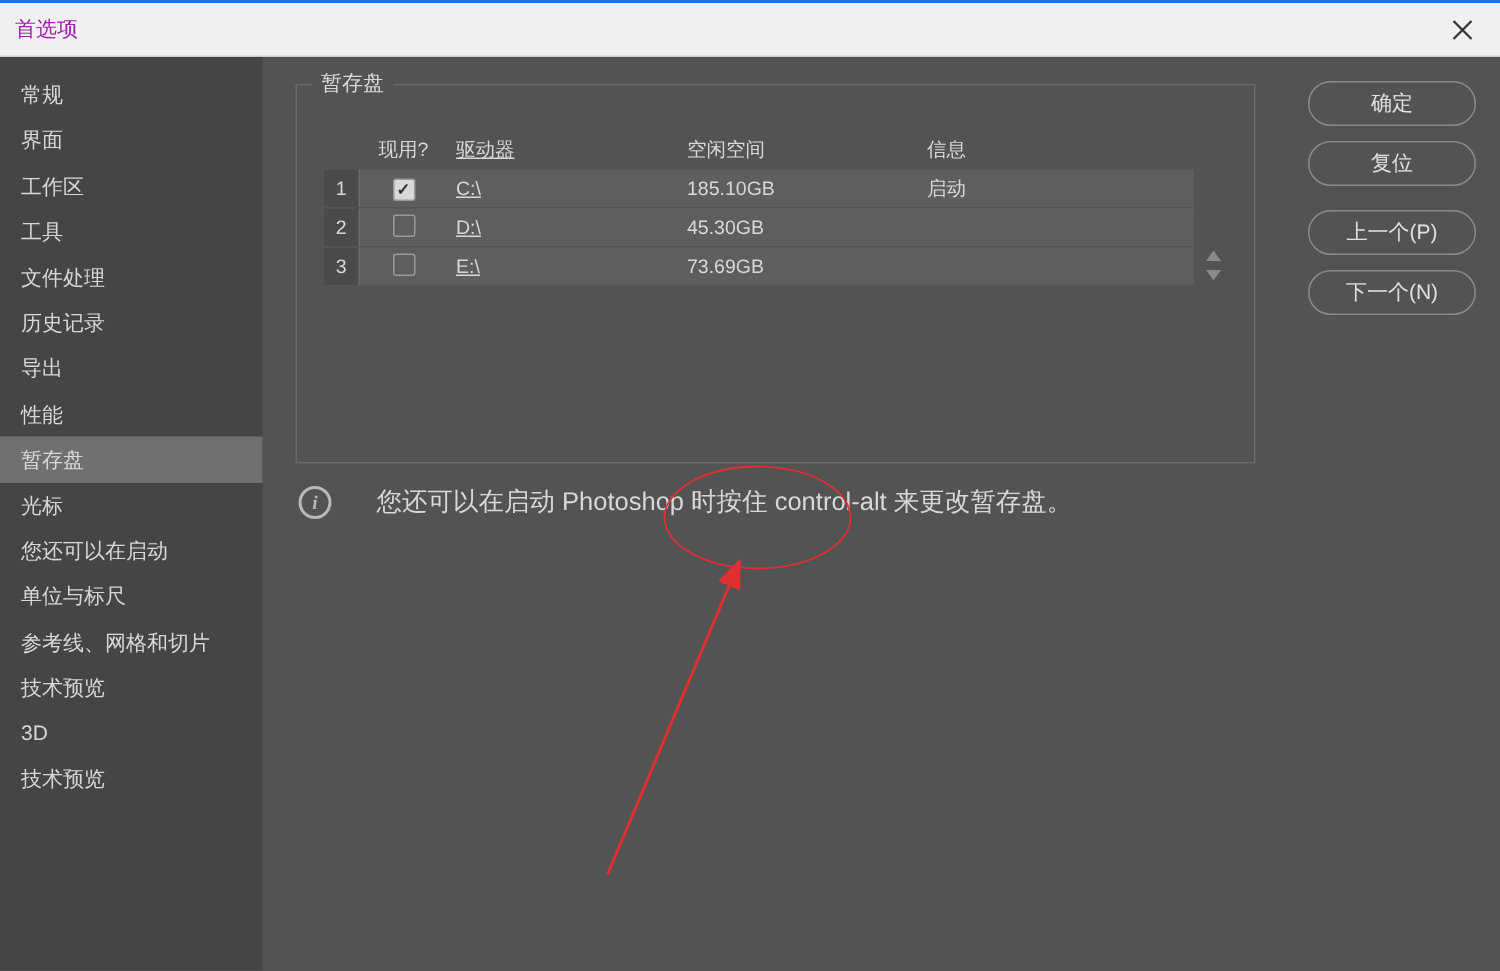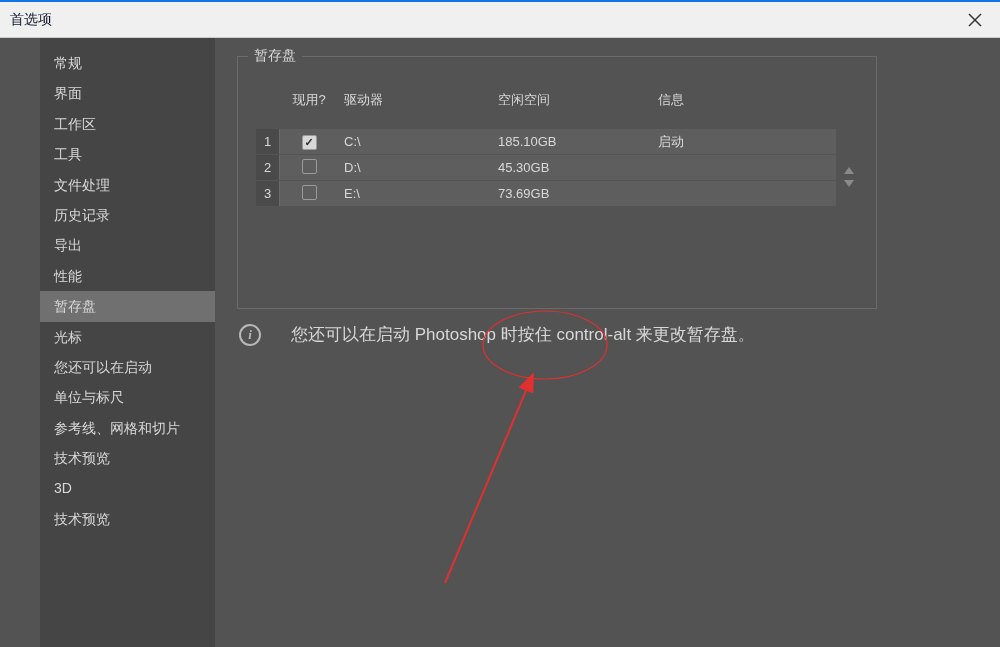--- a/index.html
+++ b/index.html
@@ -16,21 +16,21 @@
       width: 1000px;
       height: 647px;
       background: #535353;
       border-top: 2px solid #1473e6;
       display: flex;
       flex-direction: column;
     }
     .titlebar {
       height: 36px;
       background: #f0f0f0;
-      color: #0f172a;
+      color: #a21caf;
       display: flex;
       align-items: center;
       padding: 15px 10px;
       justify-content: space-between;
       border-bottom: 1px solid #ccc;
     }
     .titlebar .title {
       font-size: 14px;
     }
     .close-btn {
@@ -40,21 +40,20 @@
       align-items: center;
       justify-content: center;
       cursor: pointer;
     }
     .close-btn svg { width: 14px; height: 14px; }
     .content {
       flex: 1;
       display: flex;
       background: #535353;
       position: relative;
-      padding-left: 40px;
     }
     .sidebar {
       width: 175px;
       background: #454545;
       padding-top: 10px;
     }
     .sidebar-item {
       padding: 4px 14px;
       color: #d8d8d8;
       cursor: pointer;
@@ -91,25 +90,25 @@
     .table {
       flex: 1;
     }
     .table-header, .table-row {
       display: flex;
       align-items: center;
       height: 26px;
     }
     .table-header {
       color: #d8d8d8;
-      margin-bottom: 16px;
+      margin-bottom: 0;
     }
     .col-num { width: 24px; text-align: center; }
     .col-active { width: 58px; text-align: center; }
-    .col-drive { width: 160px; padding-left: 6px; }
+    .col-drive { width: 160px; padding-left: 6px; text-decoration: underline; }
     .col-free { width: 160px; }
     .col-info { flex: 1; }
     .table-row {
       background: #5e5e5e;
       border-bottom: 1px solid #545454;
     }
     .table-row .col-num {
       background: #4a4a4a;
       height: 100%;
       display: flex;
@@ -290,14 +289,20 @@
         <ellipse cx="330" cy="307" rx="62" ry="34" fill="none" stroke="#e03030" stroke-width="1.2"></ellipse>
         <defs>
           <marker id="arrhead" markerWidth="10" markerHeight="8" refX="9" refY="4" orient="auto">
             <polygon points="0 0, 10 4, 0 8" fill="#e03030"></polygon>
           </marker>
         </defs>
         <line x1="230" y1="545" x2="318" y2="336" stroke="#e03030" stroke-width="2" marker-end="url(#arrhead)"></line>
       </svg>
     </div>
 
+    <div class="right-buttons">
+      <div class="btn">确定</div>
+      <div class="btn">复位</div>
+      <div class="btn spaced">上一个(P)</div>
+      <div class="btn">下一个(N)</div>
+    </div>
   </div>
 </div>
 
 </body></html>

